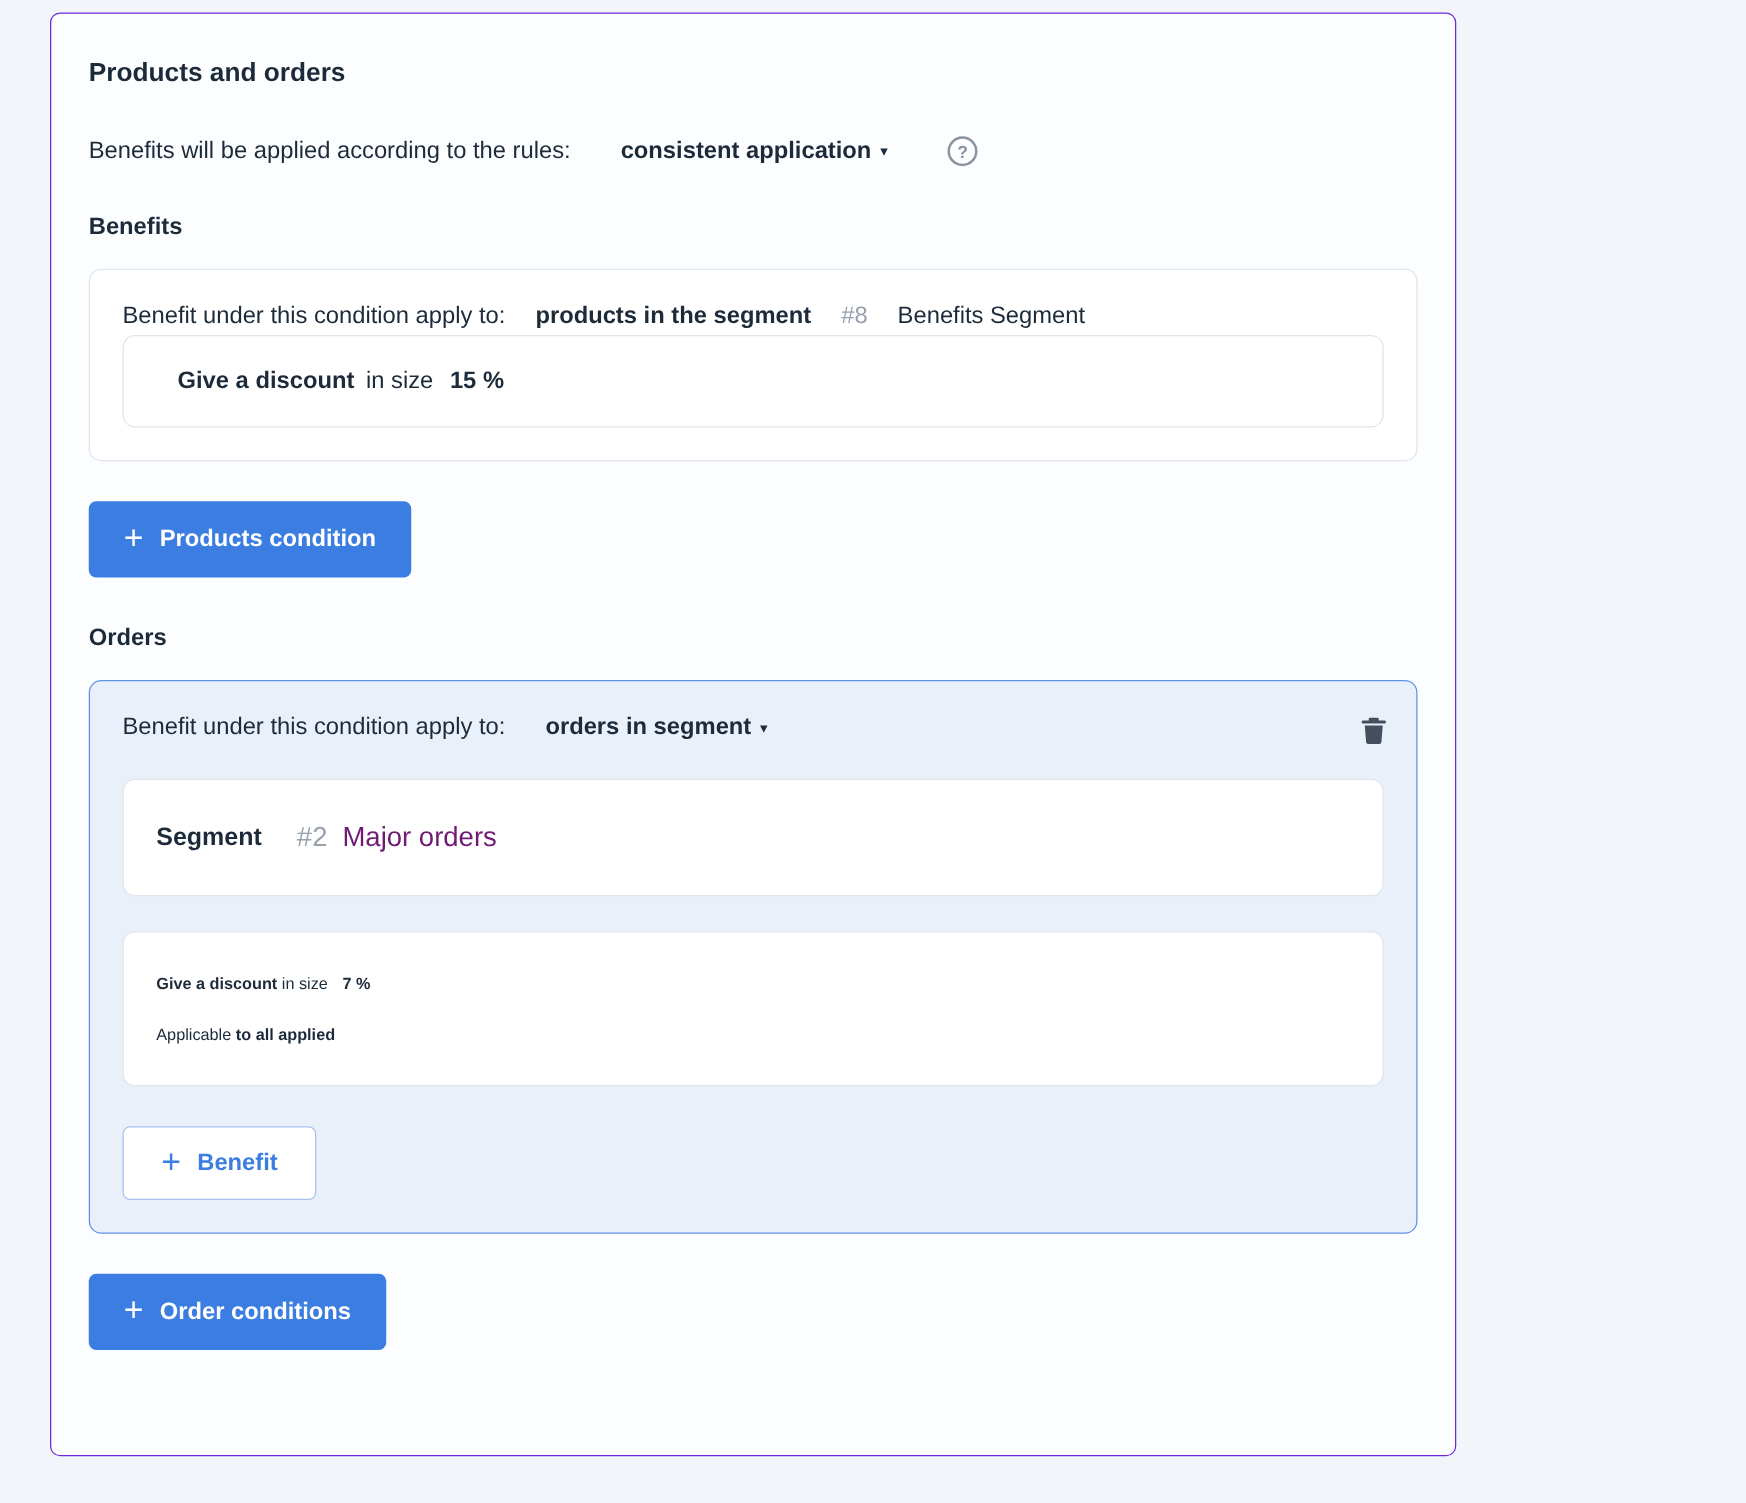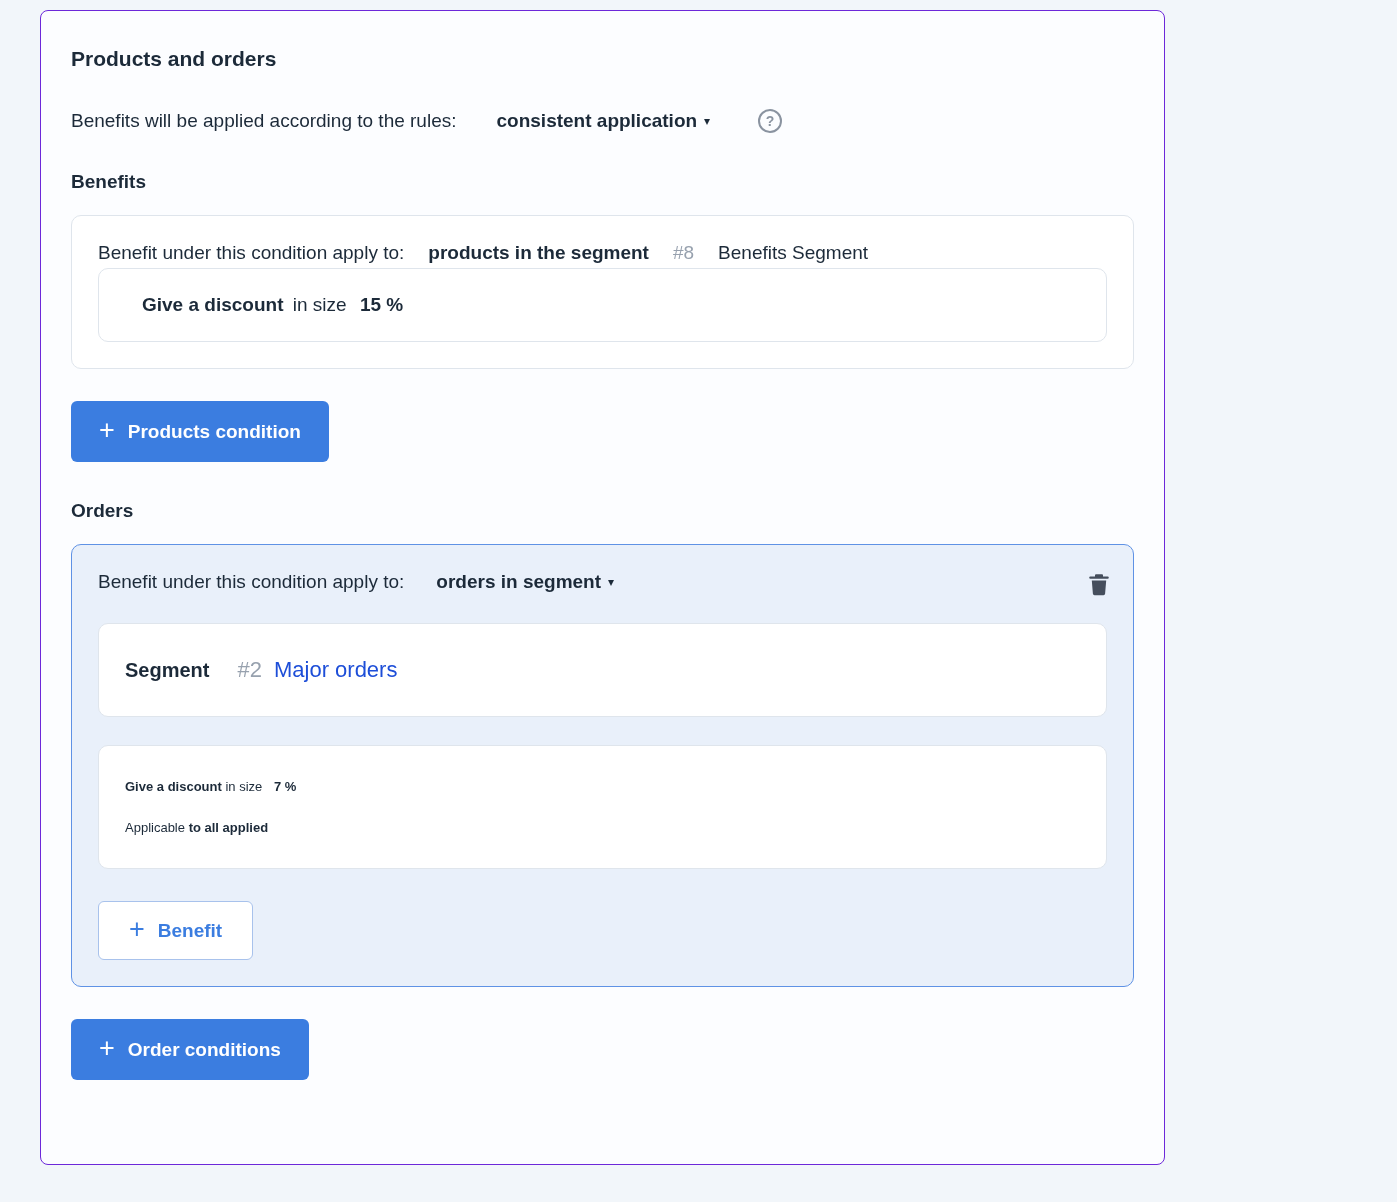--- a/index.html
+++ b/index.html
@@ -157,21 +157,21 @@
     font-size: 20px;
     font-weight: bold;
   }
   .segment-id {
     font-size: 22px;
     color: #97a1ae;
     margin-left: 28px;
   }
   .segment-link {
     font-size: 22px;
-    color: #1d4ed8;
+    color: #701a75;
     text-decoration: none;
     margin-left: 12px;
     cursor: pointer;
   }
   .benefit-card {
     margin-top: 28px;
     padding: 20px 26px;
     font-size: 13px;
     line-height: 41px;
     cursor: pointer;

